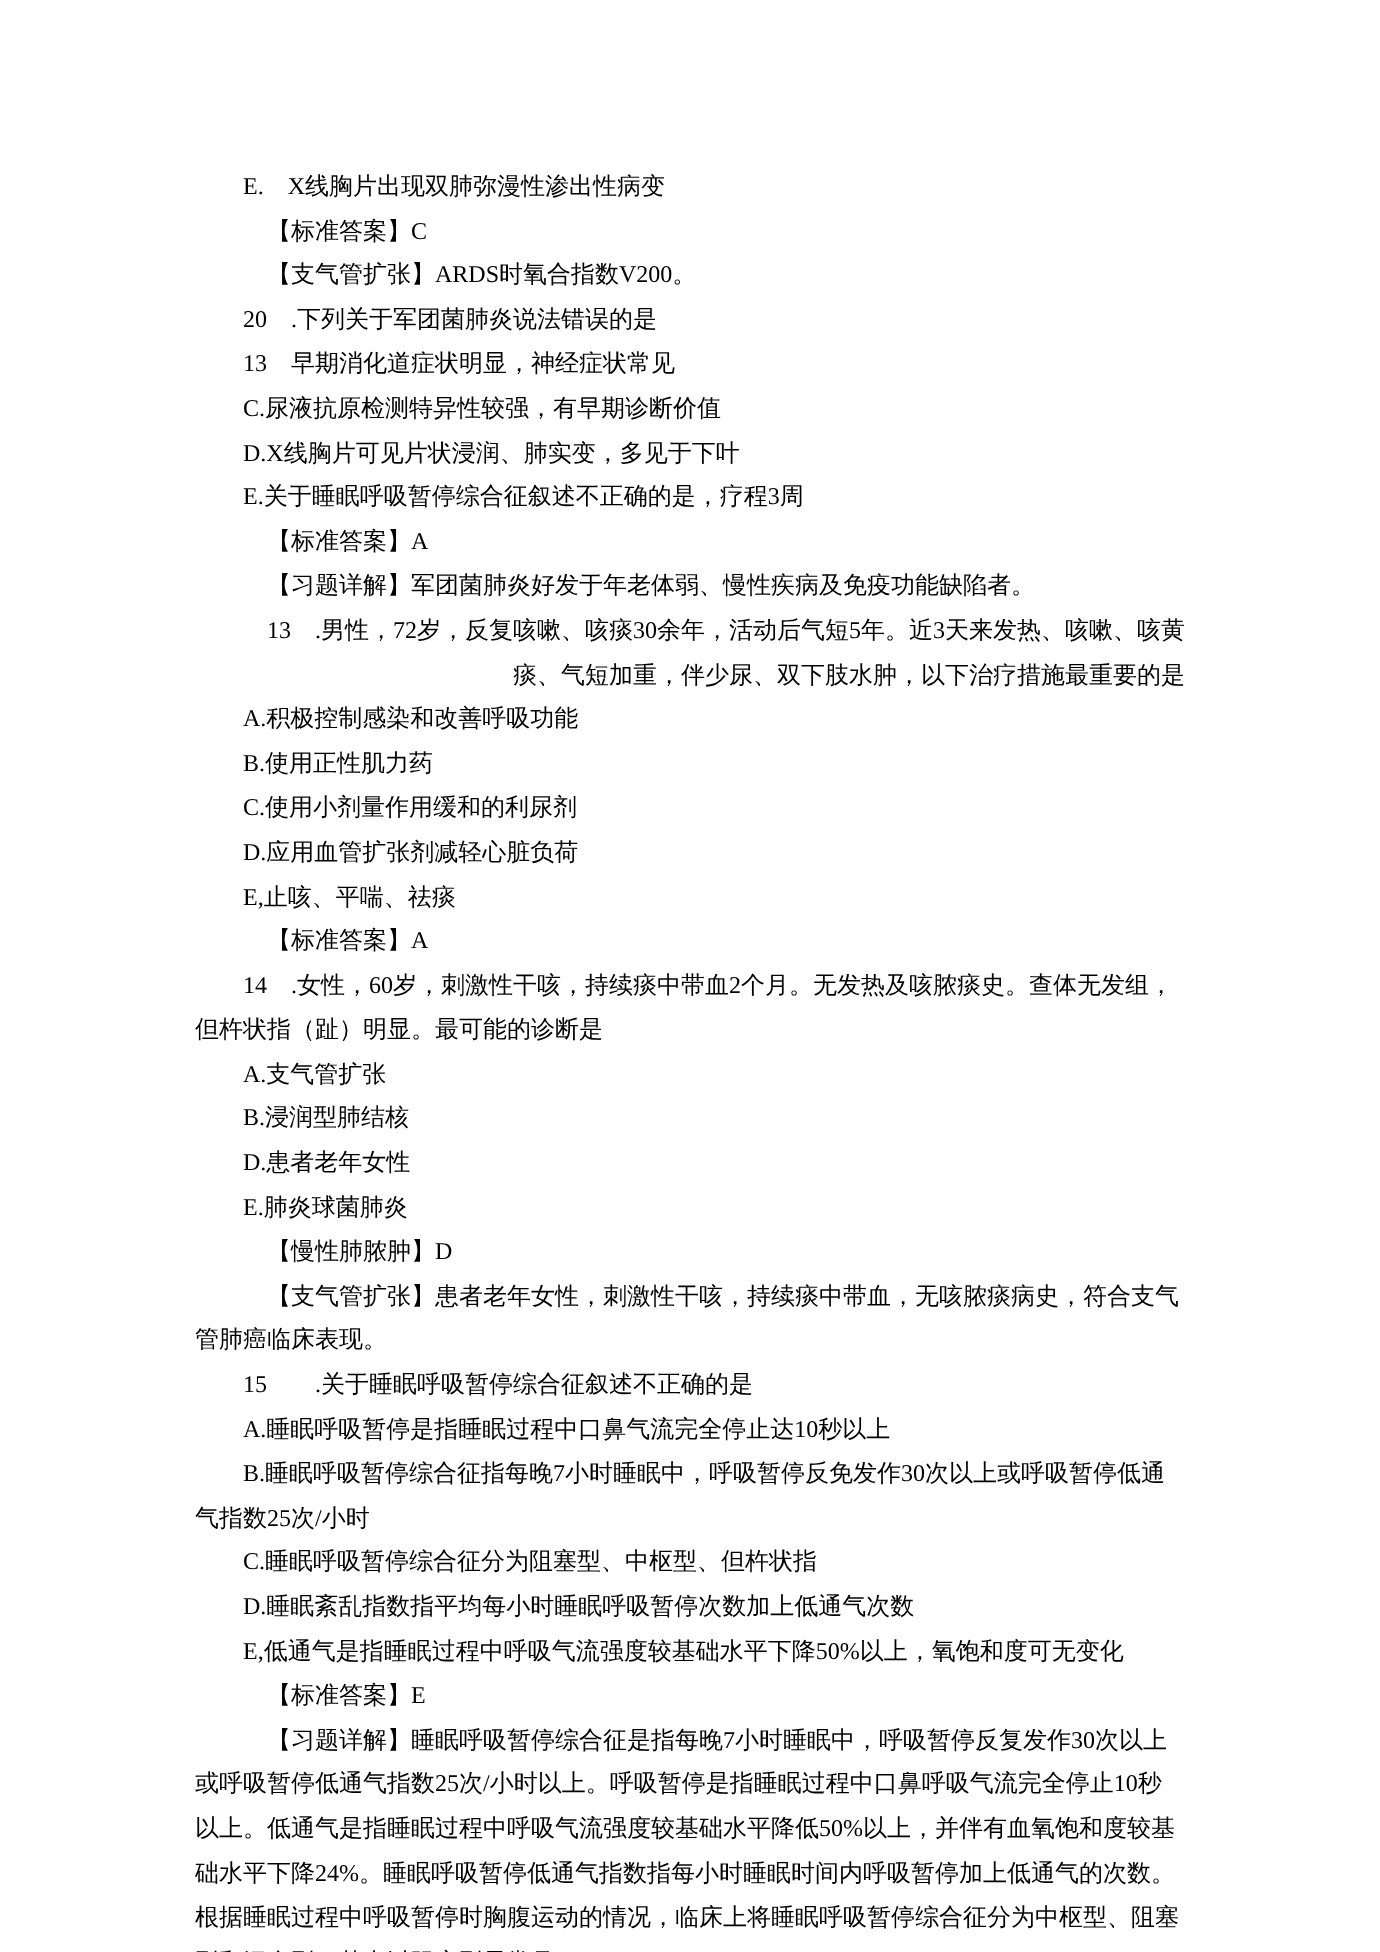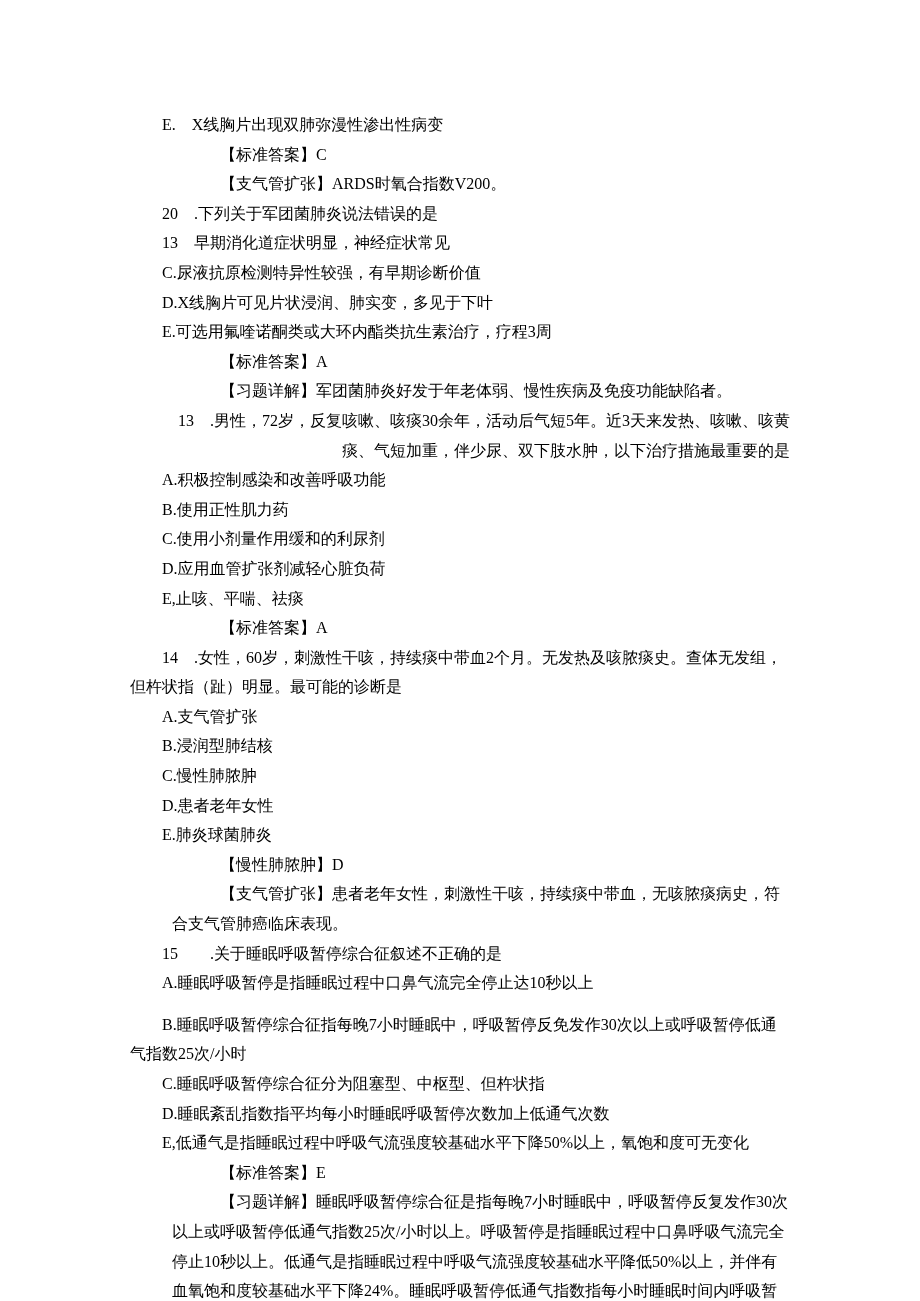--- a/index.html
+++ b/index.html
@@ -14,59 +14,58 @@
   .page {
     width: 920px;
     min-height: 1301px;
     padding: 110px 130px 60px 130px;
     box-sizing: border-box;
   }
   .line {
     text-indent: 0;
   }
   .indent-1 { text-indent: 2em; }
-  .indent-2 { text-indent: 3em; margin-left: 42px; }
+  .indent-2 { text-indent: 3em; }
   .hang { padding-left: 0; text-indent: 0; text-align: right; }
 </style>
 </head>
 <body>
 
 <div class="page">
 
   <div class="line indent-1">E. X线胸片出现双肺弥漫性渗出性病变</div>
   <div class="line indent-2">【标准答案】C</div>
   <div class="line indent-2">【支气管扩张】ARDS时氧合指数V200。</div>
 
   <div class="line indent-1">20 .下列关于军团菌肺炎说法错误的是</div>
   <div class="line indent-1">13 早期消化道症状明显，神经症状常见</div>
   <div class="line indent-1">C.尿液抗原检测特异性较强，有早期诊断价值</div>
   <div class="line indent-1">D.X线胸片可见片状浸润、肺实变，多见于下叶</div>
-  <div class="line indent-1">E.可选用氟喹诺酮类或大环内酯类抗生素治疗，疗程3周</div>
+  <div class="line indent-1">E.关于睡眠呼吸暂停综合征叙述不正确的是，疗程3周</div>
   <div class="line indent-2">【标准答案】A</div>
   <div class="line indent-2">【习题详解】军团菌肺炎好发于年老体弱、慢性疾病及免疫功能缺陷者。</div>
 
   <div class="line indent-1 hang" style="text-indent:2em;">13 .男性，72岁，反复咳嗽、咳痰30余年，活动后气短5年。近3天来发热、咳嗽、咳黄痰、气短加重，伴少尿、双下肢水肿，以下治疗措施最重要的是</div>
   <div class="line indent-1">A.积极控制感染和改善呼吸功能</div>
   <div class="line indent-1">B.使用正性肌力药</div>
   <div class="line indent-1">C.使用小剂量作用缓和的利尿剂</div>
   <div class="line indent-1">D.应用血管扩张剂减轻心脏负荷</div>
   <div class="line indent-1">E,止咳、平喘、祛痰</div>
   <div class="line indent-2">【标准答案】A</div>
 
   <div class="line indent-1" style="text-indent:2em;">14 .女性，60岁，刺激性干咳，持续痰中带血2个月。无发热及咳脓痰史。查体无发组，但杵状指（趾）明显。最可能的诊断是</div>
   <div class="line indent-1">A.支气管扩张</div>
   <div class="line indent-1">B.浸润型肺结核</div>
-  <div class="line indent-1">C.慢性肺脓肿</div>
   <div class="line indent-1">D.患者老年女性</div>
   <div class="line indent-1">E.肺炎球菌肺炎</div>
   <div class="line indent-2">【慢性肺脓肿】D</div>
   <div class="line indent-2" style="text-indent:3em;">【支气管扩张】患者老年女性，刺激性干咳，持续痰中带血，无咳脓痰病史，符合支气管肺癌临床表现。</div>
 
   <div class="line indent-1">15  .关于睡眠呼吸暂停综合征叙述不正确的是</div>
   <div class="line indent-1">A.睡眠呼吸暂停是指睡眠过程中口鼻气流完全停止达10秒以上</div>
-  <div class="line indent-1" style="text-indent:2em;margin-top:12px;">B.睡眠呼吸暂停综合征指每晚7小时睡眠中，呼吸暂停反免发作30次以上或呼吸暂停低通气指数25次/小时</div>
+  <div class="line indent-1" style="text-indent:2em;">B.睡眠呼吸暂停综合征指每晚7小时睡眠中，呼吸暂停反免发作30次以上或呼吸暂停低通气指数25次/小时</div>
   <div class="line indent-1">C.睡眠呼吸暂停综合征分为阻塞型、中枢型、但杵状指</div>
   <div class="line indent-1">D.睡眠紊乱指数指平均每小时睡眠呼吸暂停次数加上低通气次数</div>
   <div class="line indent-1">E,低通气是指睡眠过程中呼吸气流强度较基础水平下降50%以上，氧饱和度可无变化</div>
   <div class="line indent-2">【标准答案】E</div>
   <div class="line indent-2" style="text-indent:3em;">【习题详解】睡眠呼吸暂停综合征是指每晚7小时睡眠中，呼吸暂停反复发作30次以上或呼吸暂停低通气指数25次/小时以上。呼吸暂停是指睡眠过程中口鼻呼吸气流完全停止10秒以上。低通气是指睡眠过程中呼吸气流强度较基础水平降低50%以上，并伴有血氧饱和度较基础水平下降24%。睡眠呼吸暂停低通气指数指每小时睡眠时间内呼吸暂停加上低通气的次数。根据睡眠过程中呼吸暂停时胸腹运动的情况，临床上将睡眠呼吸暂停综合征分为中枢型、阻塞型和混合型，其中以阻塞型最常见.</div>
 
 </div>
 
 </body></html>

